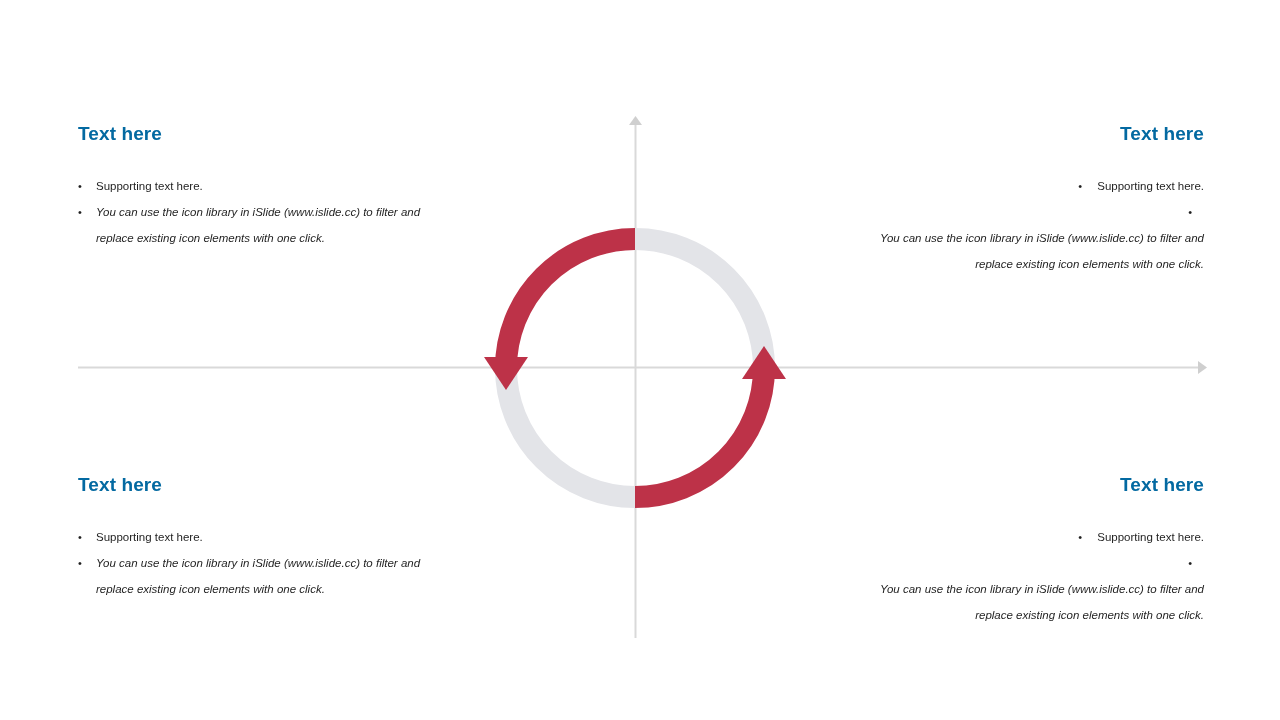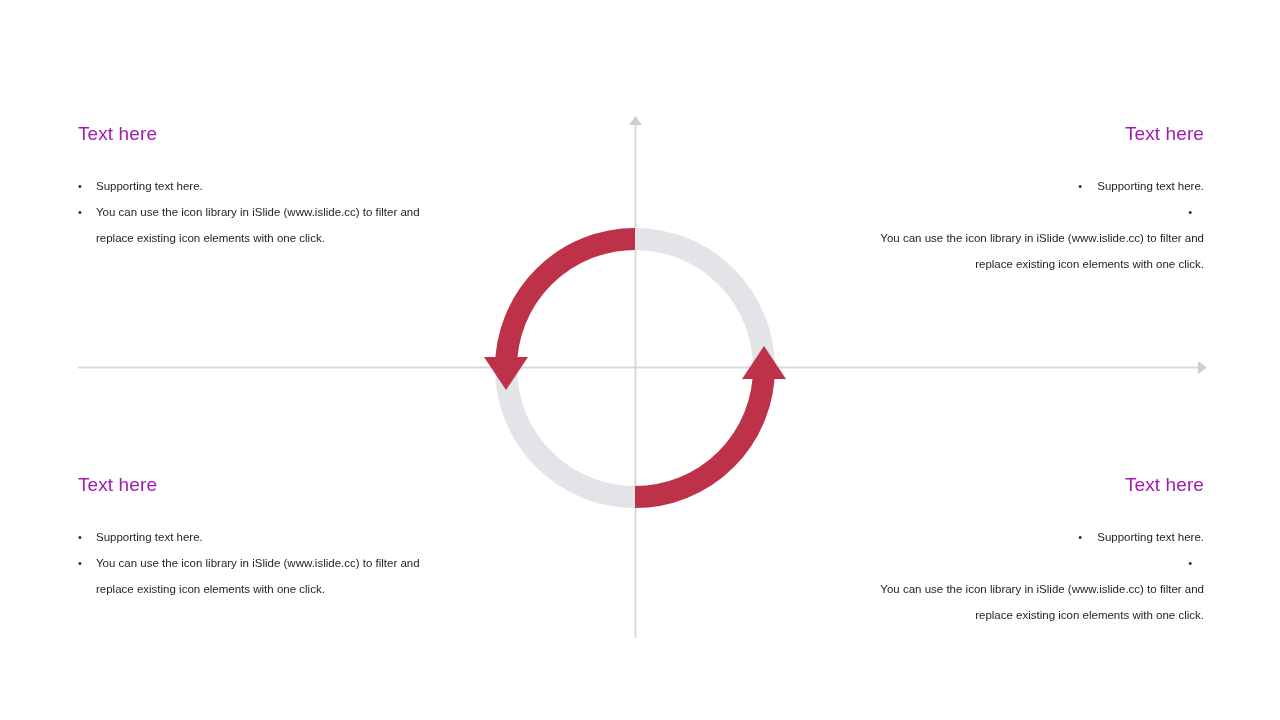--- a/index.html
+++ b/index.html
@@ -46,23 +46,23 @@
     position: absolute;
     width: 372px;
   }
   .quad-tl { left: 78px;  top: 124px; text-align: left; }
   .quad-bl { left: 78px;  top: 475px; text-align: left; }
   .quad-tr { left: 832px; top: 124px; text-align: right; }
   .quad-br { left: 832px; top: 475px; text-align: right; }
 
   .quad-title {
     font-size: 19px;
-    font-weight: normal;
+    font-weight: bold;
     letter-spacing: 0.1px;
-    color: #a21caf;
+    color: #0369a1;
     line-height: 1.1;
     margin: 0 0 28px 0;
   }
 
   .bullets {
     list-style: none;
     margin: 0;
     padding: 0;
   }
   .bullet {
@@ -100,20 +100,21 @@
   }
 
   .dot {
     color: #1f1f1f;
     font-size: 11px;
   }
 
   .bullet.wrap-line .txt {
     display: inline-block;
     max-width: 356px;
+    font-style: italic;
   }
   .quad-tr .bullet.wrap-line .txt,
   .quad-br .bullet.wrap-line .txt {
     text-align: right;
   }
   .quad-tl .bullet.wrap-line .txt,
   .quad-bl .bullet.wrap-line .txt {
     text-align: left;
   }
 </style>

